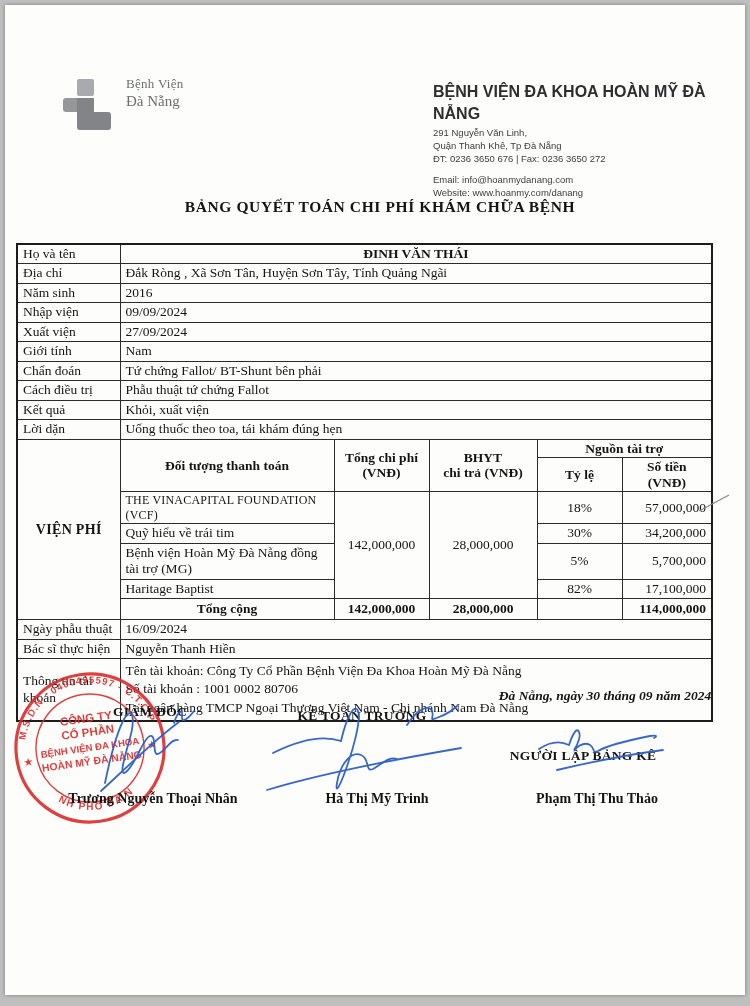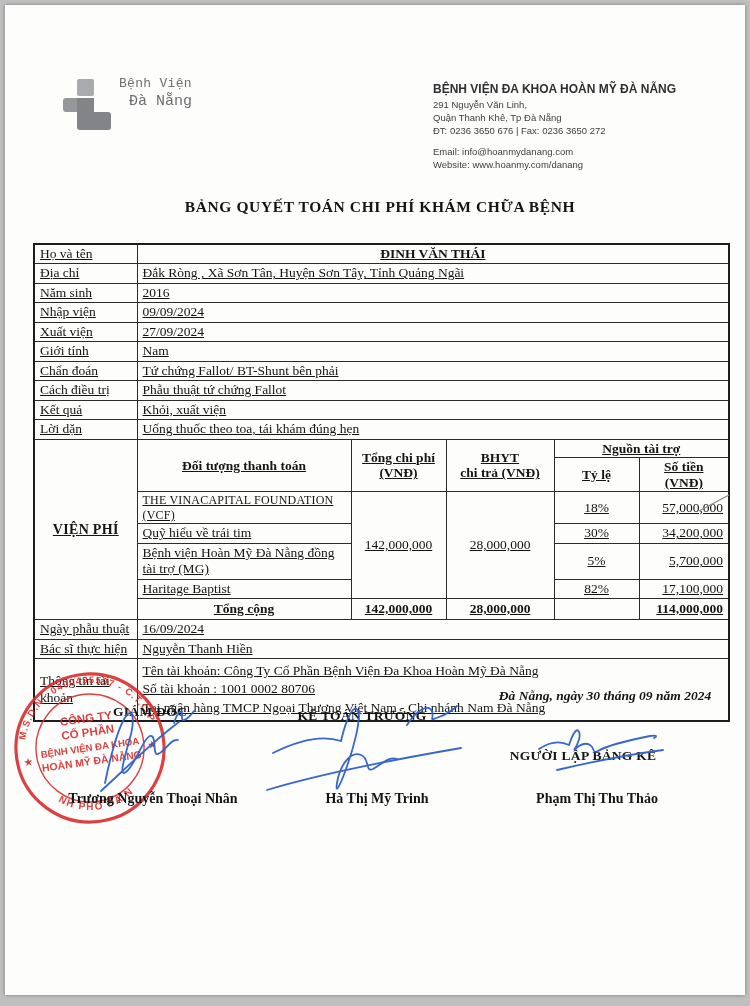--- a/index.html
+++ b/index.html
@@ -3,34 +3,34 @@
 <meta charset="utf-8">
 <style>
   html,body{margin:0;padding:0;}
   body{width:750px;height:1006px;background:#c6c6c6;position:relative;
        font-family:"Liberation Serif", serif;color:#141414;}
   #scan-frame{position:absolute;left:0;top:0;width:750px;height:1006px;background:#bfbfbf;}
   #page{position:absolute;left:5px;top:5px;width:740px;height:990px;background:#fdfdfb;
         box-shadow:0 0 4px rgba(0,0,0,.35);}
   
   .logo-wrap{position:absolute;left:56px;top:72px;display:flex;align-items:flex-start;}
-  .logo-text{margin-left:2px;font-family:Liberation Mono, monospace;color:#6e6f72;line-height:1;text-align:right;}
+  .logo-text{margin-left:9px;font-family:Liberation Serif, serif;color:#6e6f72;line-height:1;}
   .logo-l1{font-size:13px;letter-spacing:.3px;}
   .logo-l2{font-size:27px;font-weight:bold;letter-spacing:.3px;margin-top:3px;color:#636467;}
   .logo-l3{font-size:15px;margin-top:4px;}
   .contact{position:absolute;left:428px;top:76px;font-family:"Liberation Sans",sans-serif;
            font-size:9.5px;color:#3d3d3f;line-height:1.4;}
-  .contact .c-name{font-weight:bold;font-size:12px;color:#2f2f31;}
+  .contact .c-name{font-weight:bold;font-size:16px;color:#2f2f31;}
   .contact .c-gap{height:7px;}
   
   .doc-title{position:absolute;left:0;top:193px;width:750px;text-align:center;
              font-size:15.5px;font-weight:bold;letter-spacing:.6px;}
   
-  table.main{position:absolute;left:28px;top:238px;width:695px;border-collapse:collapse;
-             table-layout:fixed;font-size:13.5px;line-height:1.22;text-decoration:underline;}
+  table.main{position:absolute;left:11px;top:238px;width:695px;border-collapse:collapse;
+             table-layout:fixed;font-size:13.5px;line-height:1.22;}
   table.main{border:2px solid #1c1c1c;}
   table.main td{border:1px solid #2b2b2b;padding:1px 5px;vertical-align:middle;overflow:hidden;}
   td.lbl{padding-left:4px;}
   td.val{padding-left:7px;}
   tr.r-info{height:19px;}
   td.center{text-align:center;margin-left:20px;}
   td.bold{font-weight:bold;}
   tr.r-ha{height:15px;} tr.r-hb{height:27px;}
   td.hcell{text-align:center;font-weight:bold;line-height:1.15;}
   tr.r-fee{height:18px;} tr.r-fee2{height:36px;} tr.r-tot{height:21px;}

